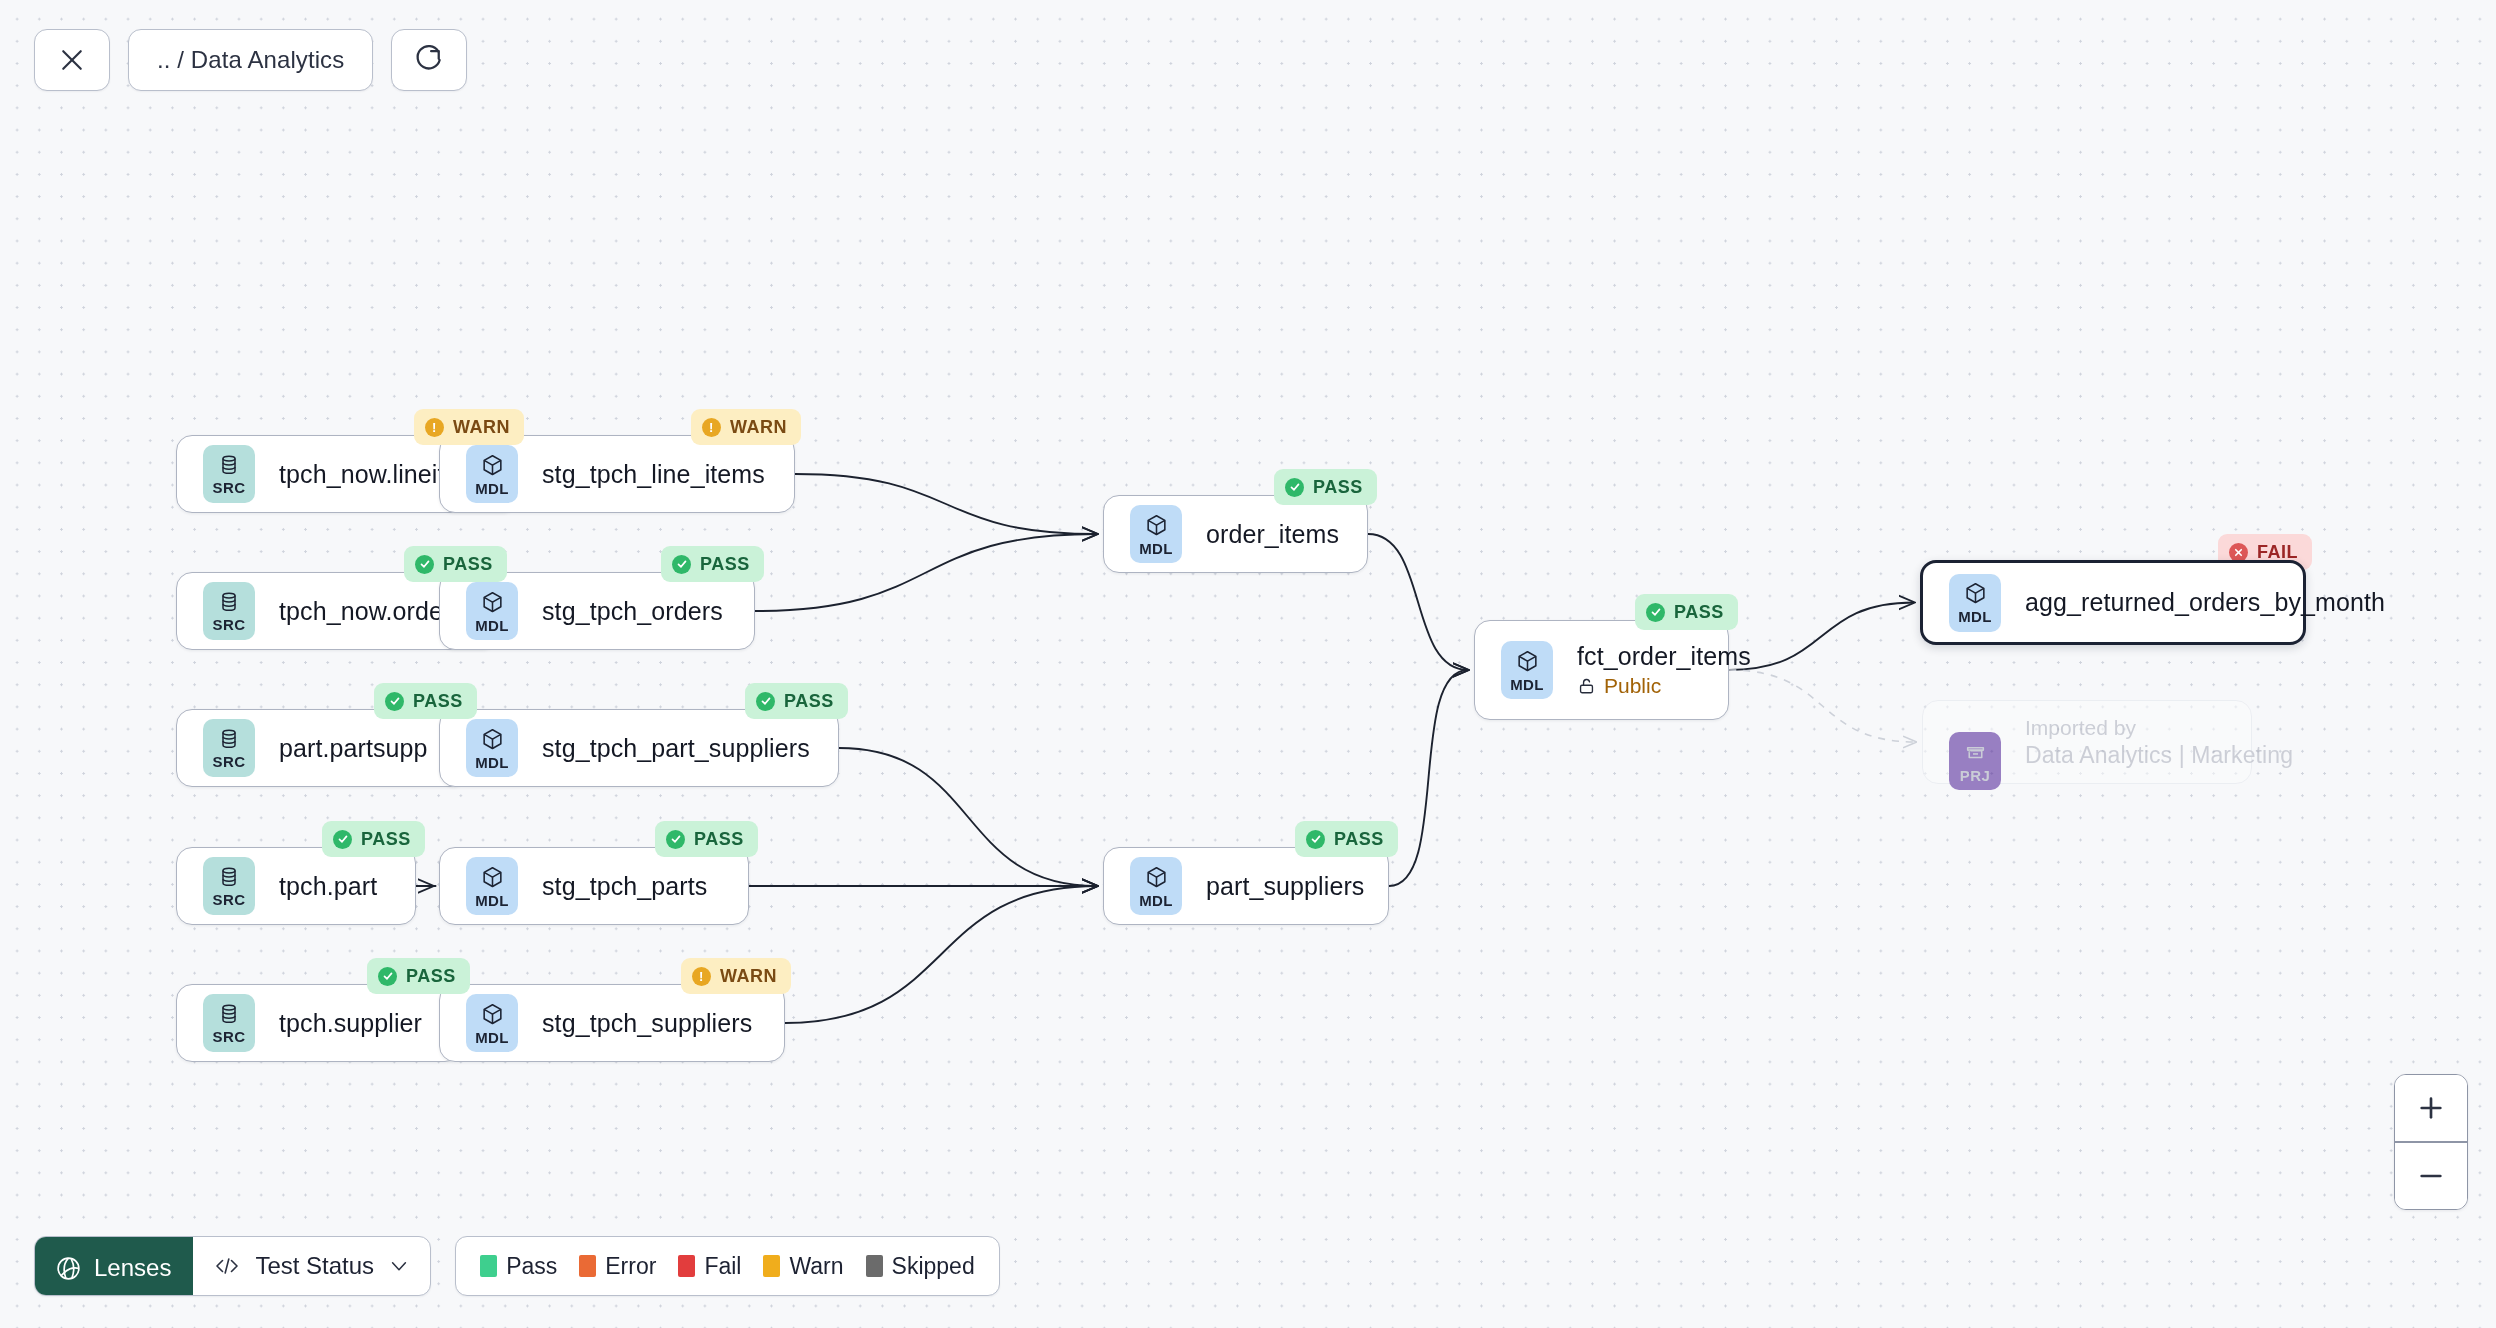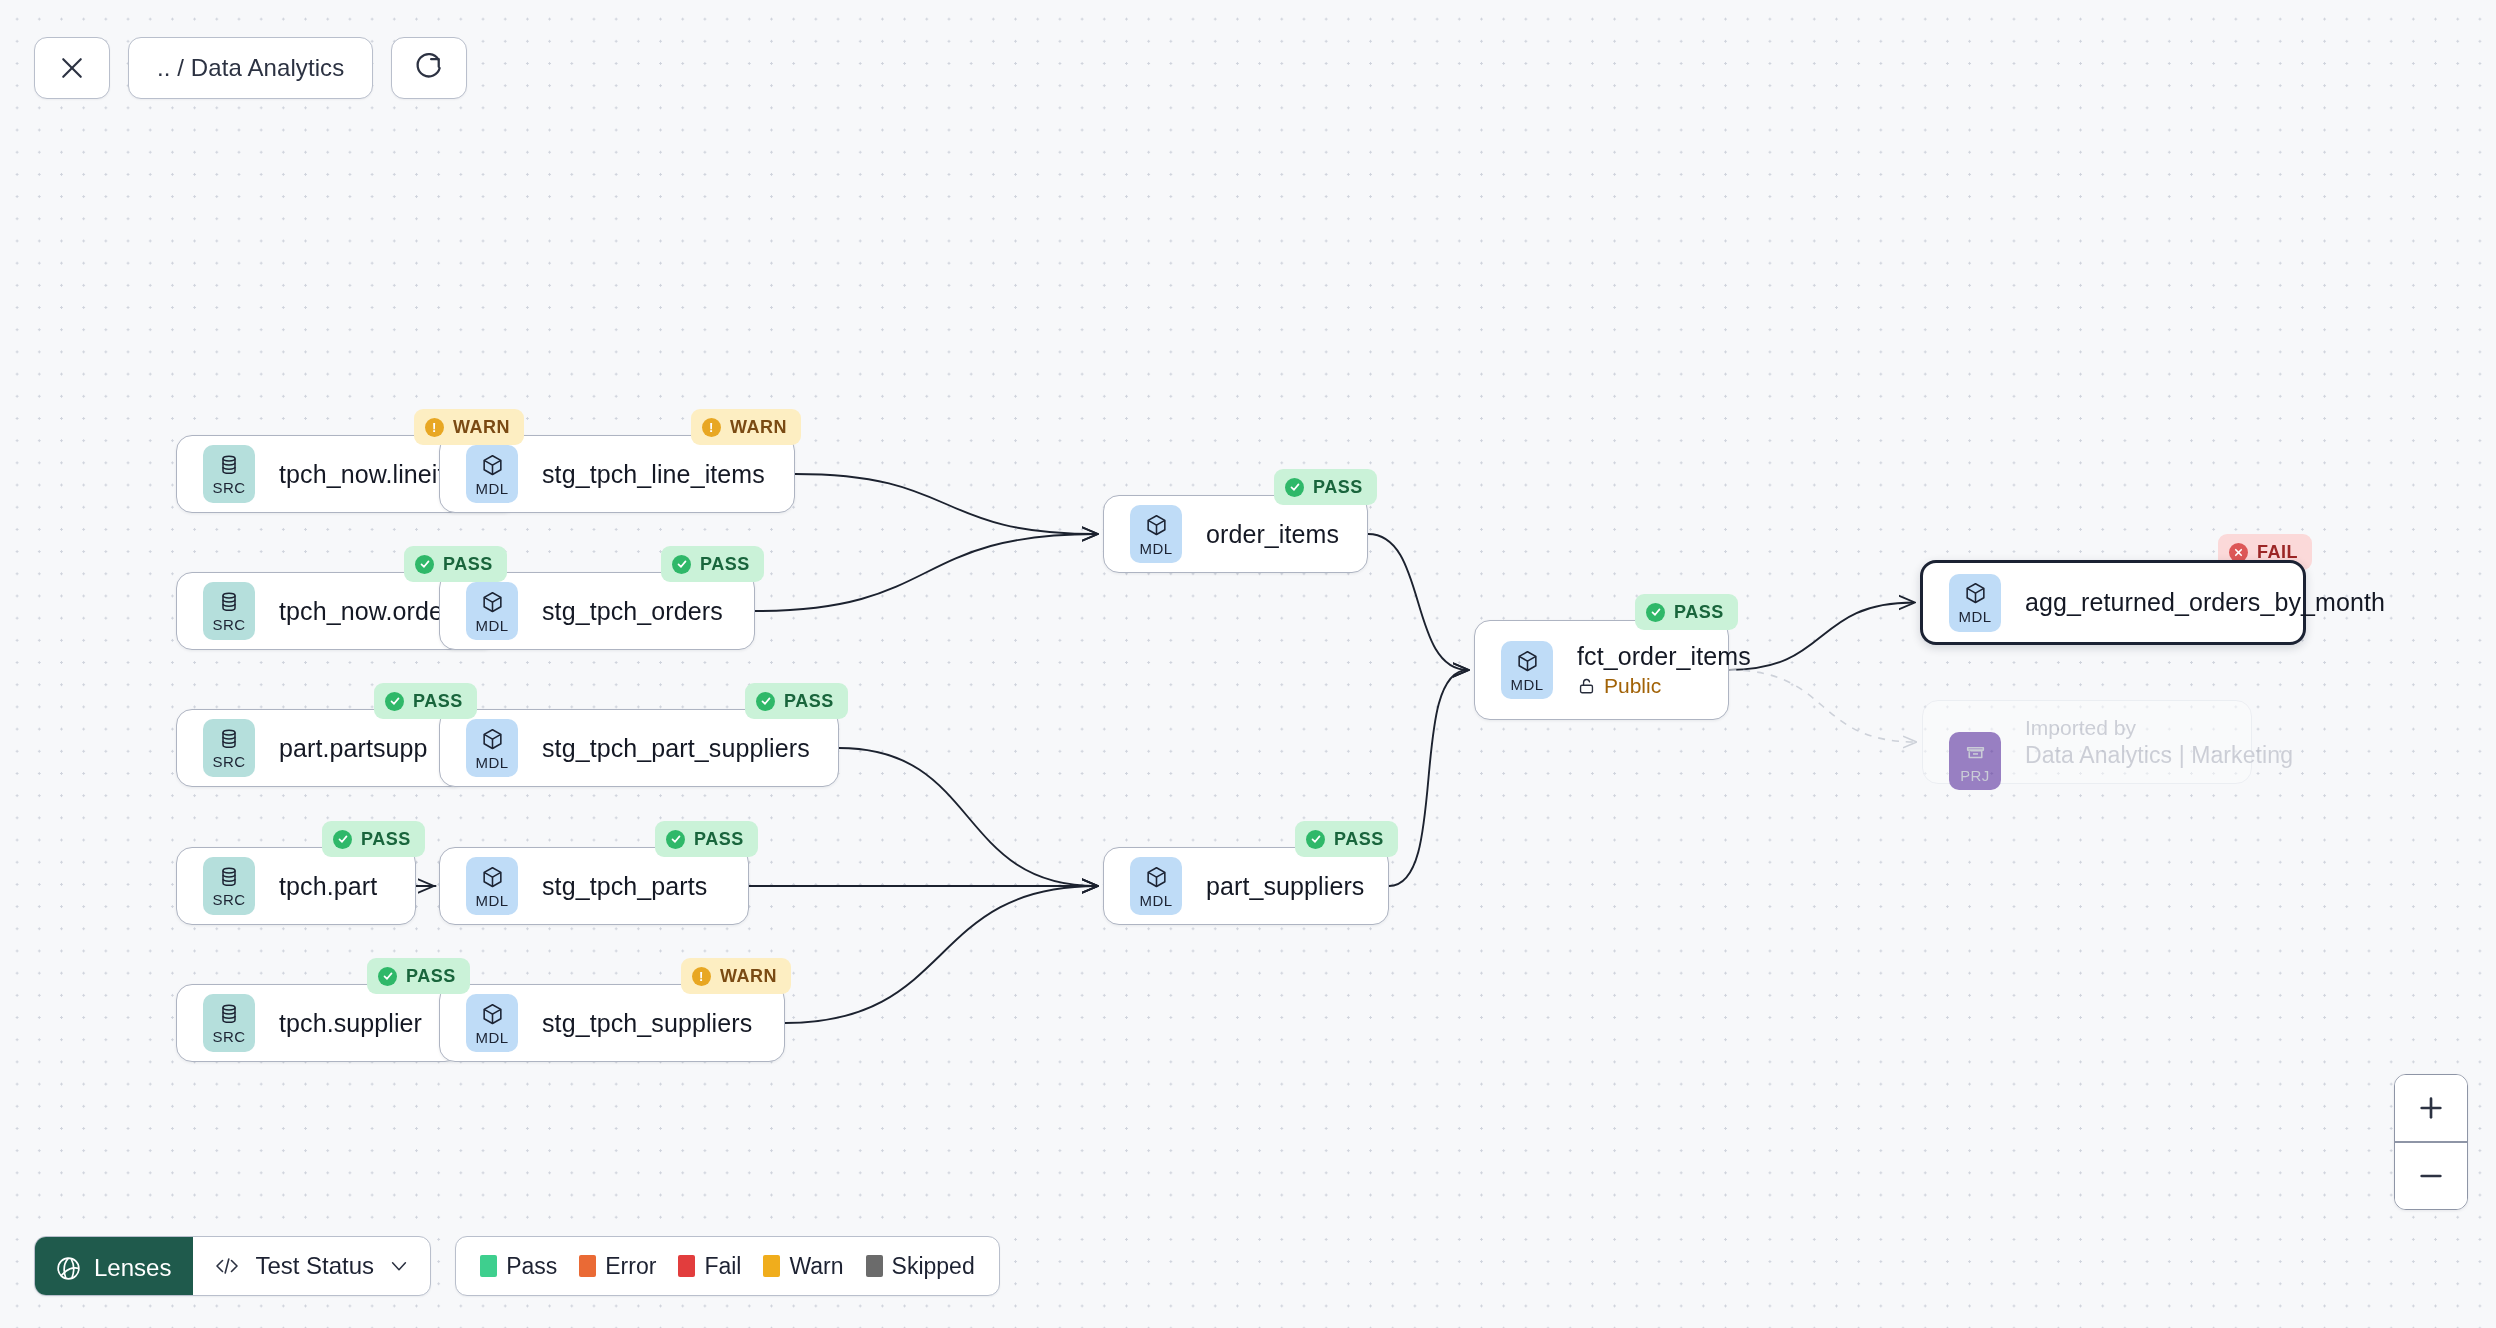--- a/index.html
+++ b/index.html
@@ -18,21 +18,21 @@
     height: 1328px;
     background-color: #f7f8fa;
     background-image: radial-gradient(circle, #cfd3dc 1.1px, transparent 1.2px);
     background-size: 22.2px 22.2px;
     background-position: 6px 8px;
   }
 
   
   .topbar {
     position: absolute;
-    top: 8px; left: 0;
+    top: 0; left: 0;
     width: 2088px;
     height: 120px;
     display: flex;
     align-items: center;
     gap: 18px;
     padding: 0 34px;
     z-index: 40;
     pointer-events: none;
   }
   .topbar > * { pointer-events: auto; }
@@ -119,21 +119,21 @@
     flex-direction: column;
     align-items: center;
     justify-content: center;
     gap: 1px;
   }
   .nbadge.src { background: #b5dfdc; }
   .nbadge.mdl { background: #bfdcf7; }
   .nbadge.prj { background: #4c1d95; margin-top: 38px; }
   .nbadge .bl {
     font-size: 15px;
-    font-weight: 400;
+    font-weight: 700;
     letter-spacing: .4px;
     color: #1c2333;
     line-height: 1;
     margin-top: 2px;
   }
   .nbadge.prj .bl { color: #a7abbb; }
 
   .ntext { display: flex; flex-direction: column; justify-content: center; gap: 4px; min-width: 0; }
   .nlabel {
     font-size: 25px;

